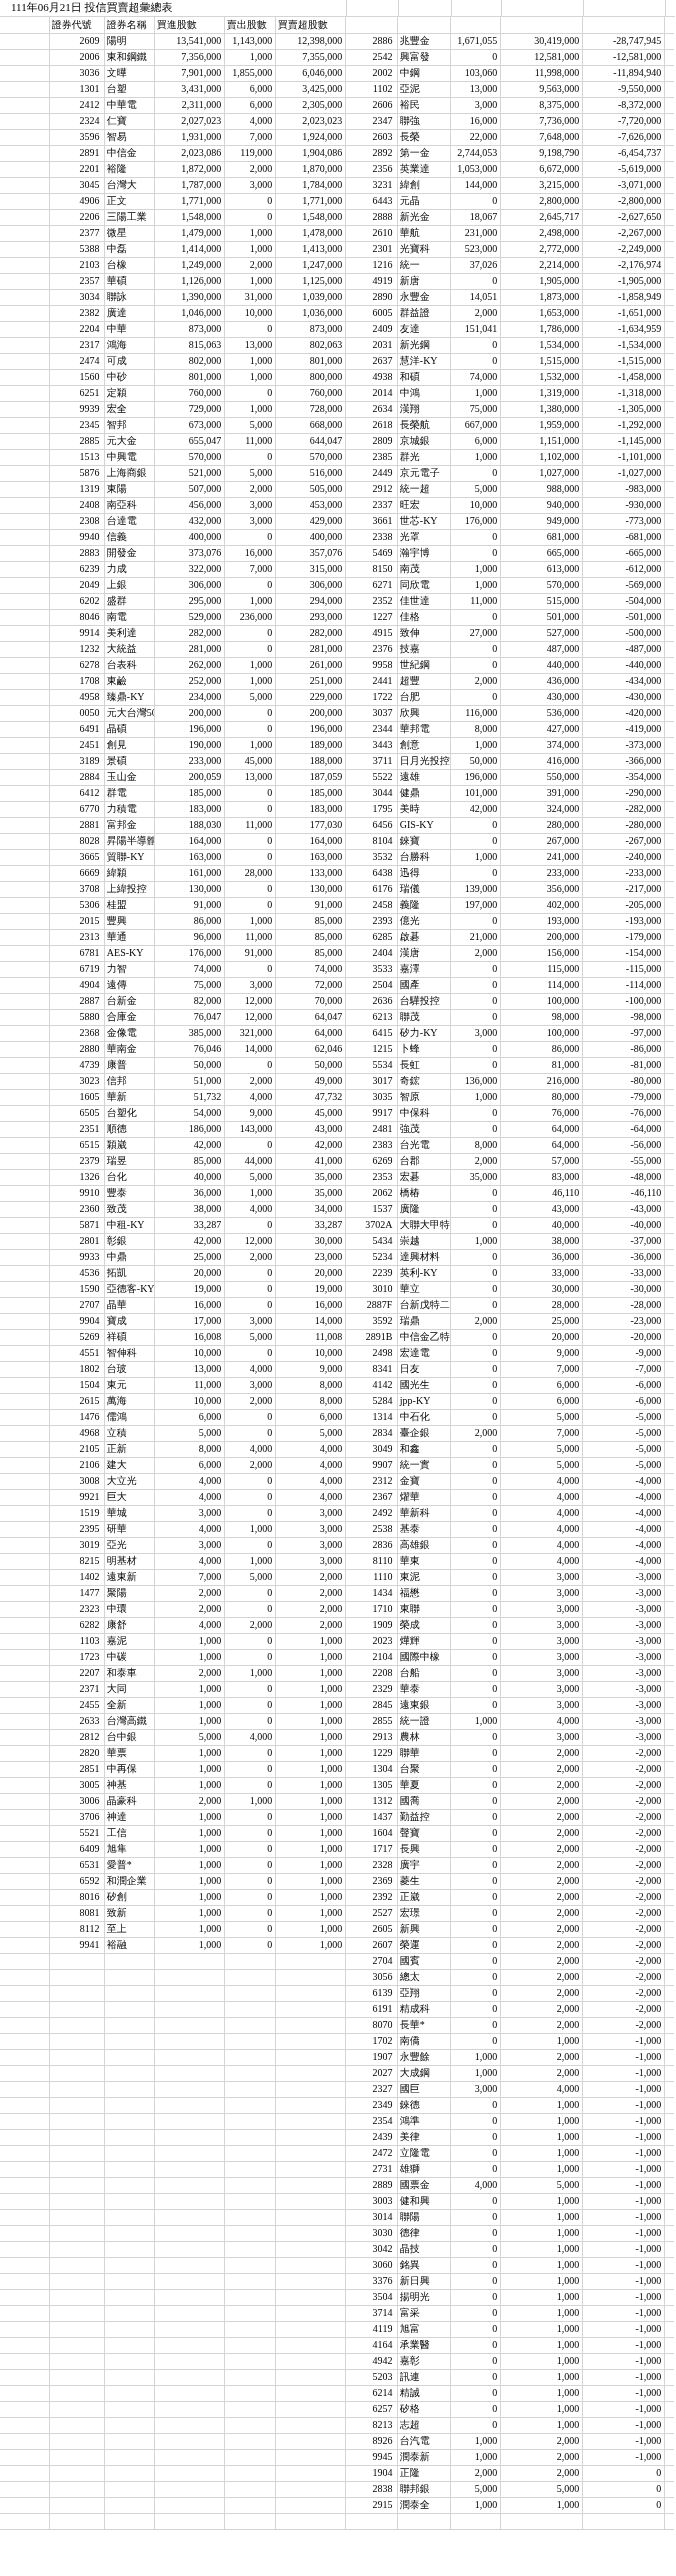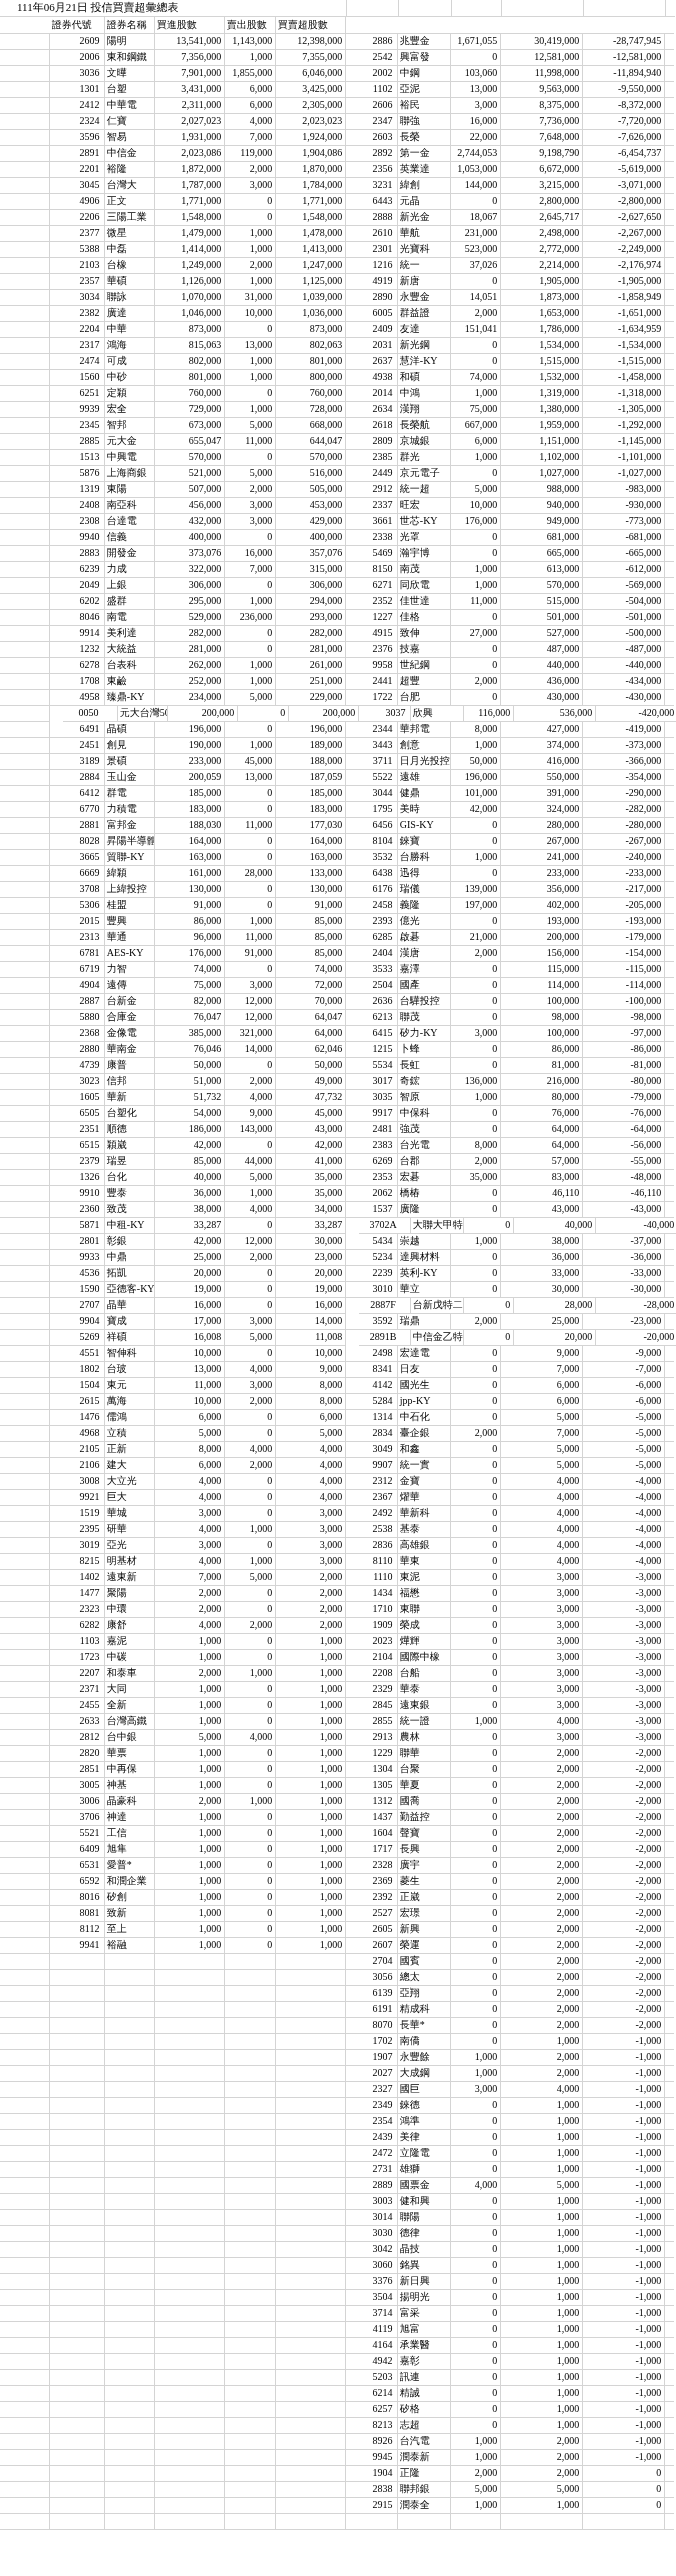--- a/index.html
+++ b/index.html
@@ -2,34 +2,34 @@
 <html style="font-size:14.6px"><head>
 <meta charset="utf-8">
 <style>
   html,body{margin:0;padding:0;background:#ffffff;}
   body{width:677px;height:2576px;overflow:hidden;
        font-family:"Liberation Serif","DejaVu Serif",serif;
        font-size:10px;color:#000;}
   #sheet{position:relative;width:677px;height:2576px;background:#fff;}
   .row{display:flex;width:677px;box-sizing:border-box;}
   .r-title{height:17.4px;}
-  .r-head{height:16.5px;align-items:flex-end;}
+  .r-head{height:16.5px;}
   .r-data{height:16px;}
   .cell{box-sizing:border-box;flex:none;overflow:hidden;white-space:nowrap;
         border-right:0.9px solid #d4d4d4;border-bottom:0.9px solid #d4d4d4;
         line-height:14.6px;padding:0 2.7px;}
   .r-title .cell,.r-head .cell{line-height:15.5px;}
   
   .c0{width:50px;} .c1{width:55px;} .c2{width:50px;} .c3{width:70px;}
   .c4{width:51px;} .c5{width:70px;} .c6{width:52px;} .c7{width:53px;}
   .c8{width:50px;} .c9{width:82px;} .c10{width:82px;} .c11{width:9.1px;border-right:none;}
-  .ctitle{width:347px;font-size:11px;padding-left:17px;}
+  .ctitle{width:347px;font-size:11px;padding-left:11px;}
   .num{text-align:right;}
   .code{text-align:right;padding-right:4.6px;}
-  .code.textcode{text-align:center;padding-left:1.8px;margin-left:13px;}
+  .code.textcode{text-align:right;padding-left:1.8px;}
   .name{text-align:left;padding-left:1.8px;}
   .hdr{text-align:left;padding-left:1.8px;}
 </style>
 </head>
 <body>
 
 <div id="sheet">
   <div class="row r-title">
     <div class="cell ctitle">111年06月21日 投信買賣超彙總表</div>
     <div class="cell c6"></div>
@@ -275,21 +275,21 @@
         <div class="cell c7 name">新唐</div>
         <div class="cell c8 num">0</div>
         <div class="cell c9 num">1,905,000</div>
         <div class="cell c10 num">-1,905,000</div>
         <div class="cell c11"></div>
       </div>
       <div class="row r-data">
         <div class="cell c0"></div>
         <div class="cell c1 code">3034</div>
         <div class="cell c2 name">聯詠</div>
-        <div class="cell c3 num">1,070,000</div>
+        <div class="cell c3 num">1,390,000</div>
         <div class="cell c4 num">31,000</div>
         <div class="cell c5 num">1,039,000</div>
         <div class="cell c6 code">2890</div>
         <div class="cell c7 name">永豐金</div>
         <div class="cell c8 num">14,051</div>
         <div class="cell c9 num">1,873,000</div>
         <div class="cell c10 num">-1,858,949</div>
         <div class="cell c11"></div>
       </div>
       <div class="row r-data">

